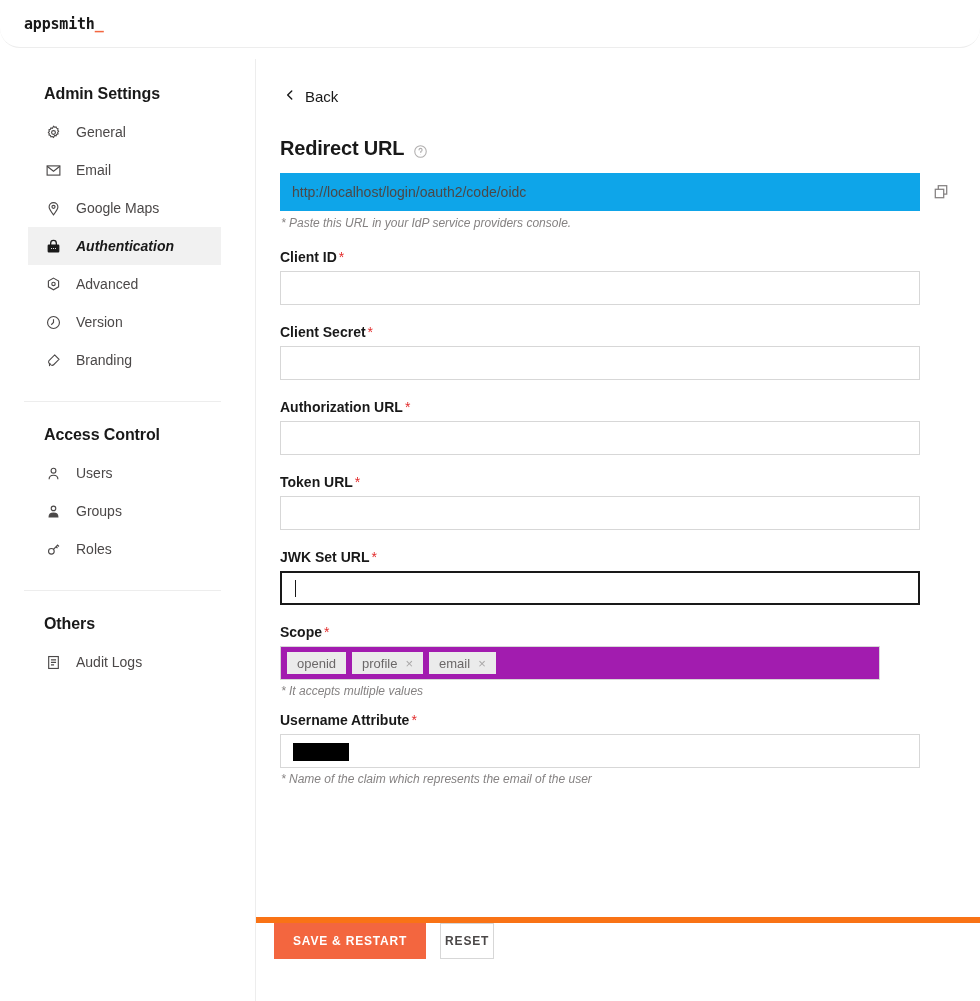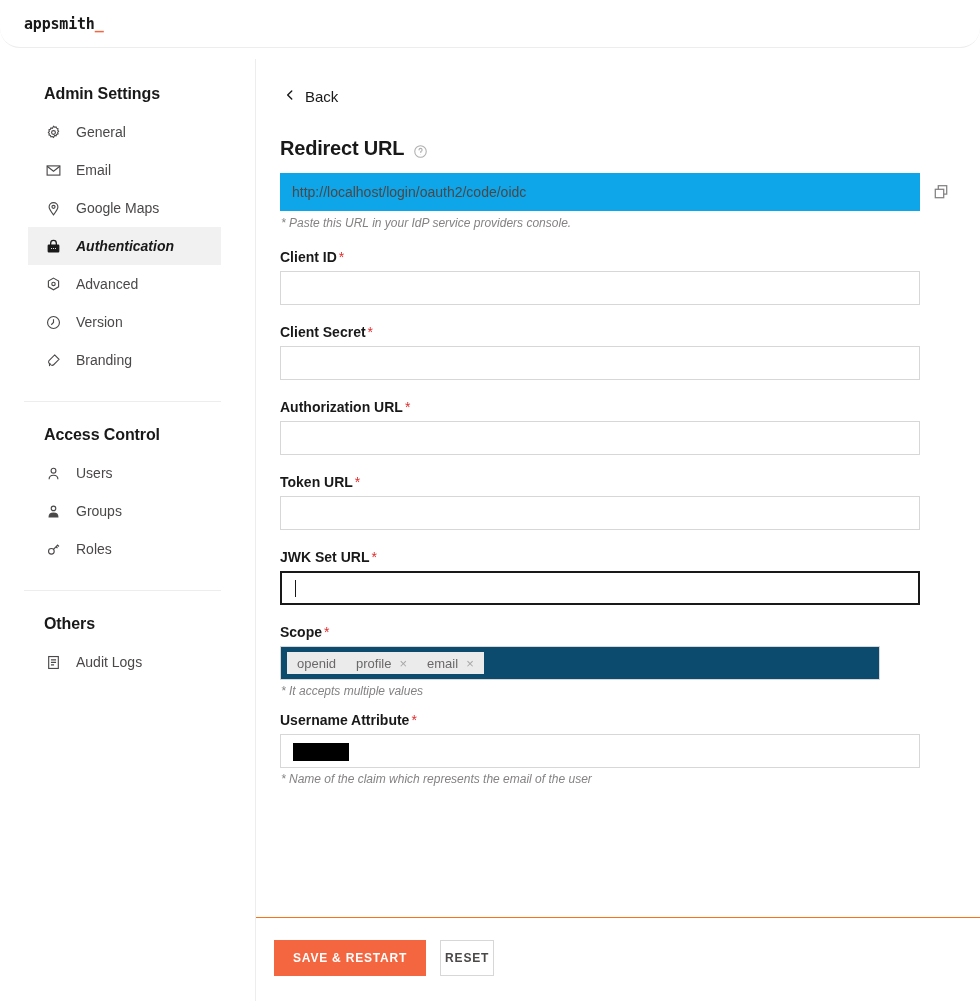--- a/index.html
+++ b/index.html
@@ -147,23 +147,24 @@
     position: absolute;
     width: 1px; height: 17px;
     background: #191919;
     left: 15px; top: 9px;
   }
   .field-wrap { position: relative; }
 
   .tags-input {
     width: 600px; min-height: 34px;
     border: 1px solid #d7d7d7;
-    background: #0c4a6e;
+    background: #a21caf;
     display: flex; align-items: center;
     padding: 0 6px;
+    gap: 6px;
   }
   .tag {
     background: #ebebeb;
     color: #6b6868;
     font-size: 13px;
     height: 22px;
     display: inline-flex; align-items: center;
     padding: 0 10px;
     white-space: nowrap;
   }
@@ -185,22 +186,22 @@
     width: 640px; height: 34px;
     border: 1px solid #d7d7d7;
     background: #fff;
   }
 
   
   .footer {
     position: absolute; top: 917px; left: 256px;
     width: 724px; height: 80px;
     background: #fff;
-    border-top: 1px solid #f97316;
-    display: flex; align-items: center;
+    border-top: 6px solid #f97316;
+    display: flex; 
     padding-left: 18px;
   }
   .btn-primary {
     background: #f3663f;
     color: #fff;
     border: none;
     height: 36px;
     padding: 0 19px;
     font-family: "Liberation Sans", sans-serif;
     font-size: 12px; font-weight: 700;

